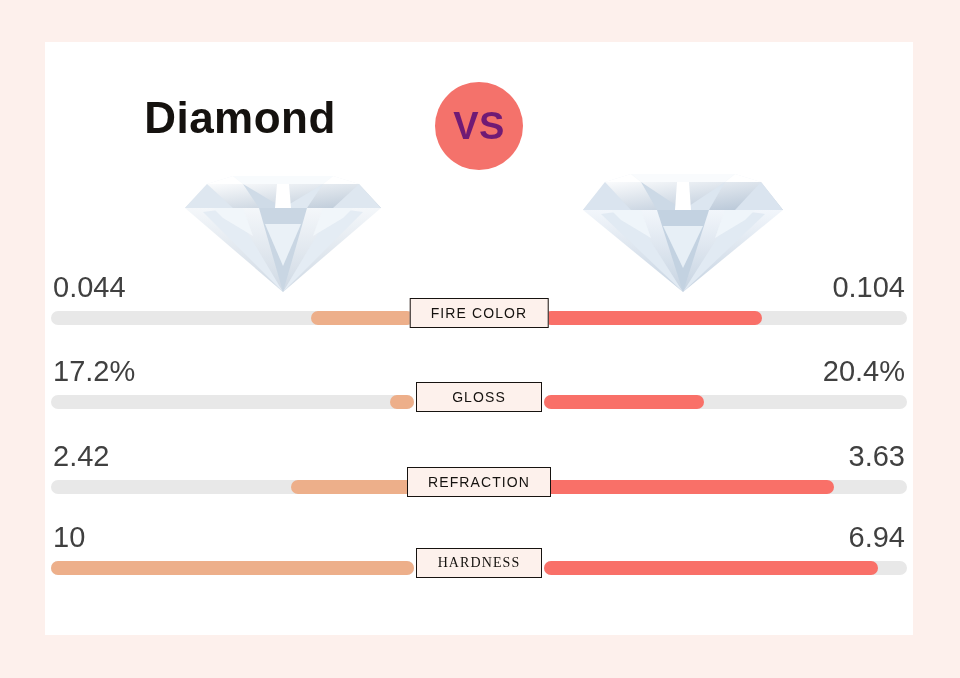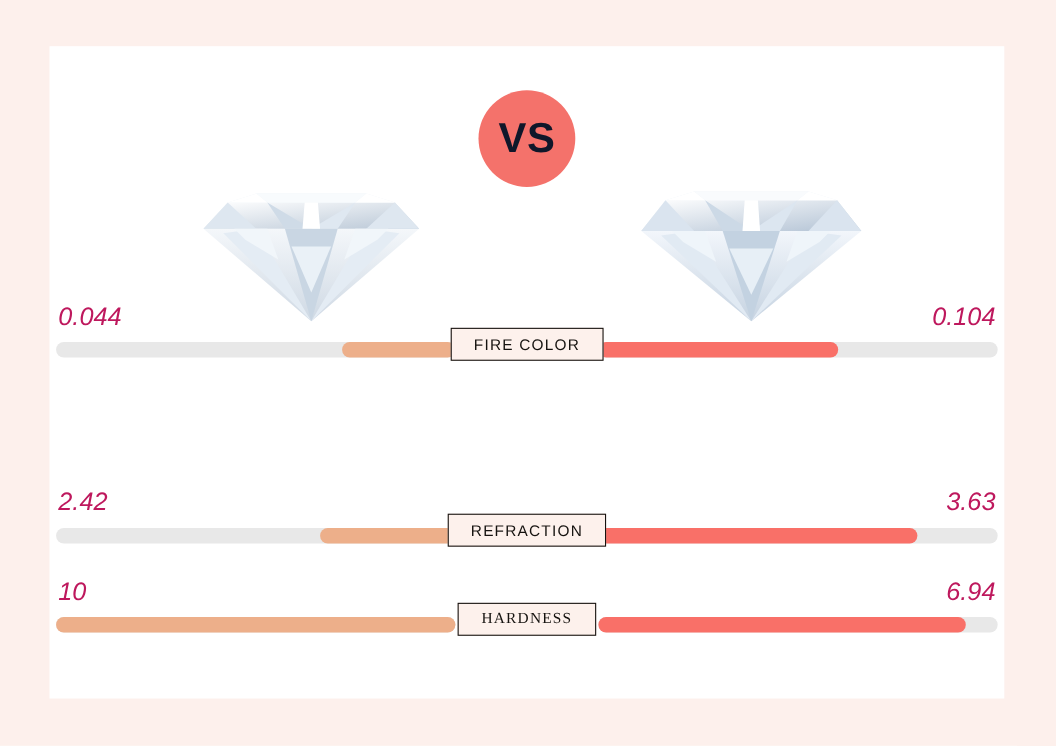--- a/index.html
+++ b/index.html
@@ -57,21 +57,21 @@
     top: 10px;
     width: 88px;
     height: 88px;
     border-radius: 50%;
     background: #f4726b;
     display: flex;
     align-items: center;
     justify-content: center;
   }
   #vs-label {
-    color: #0f172a;
+    color: #701a75;
     font-size: 38px;
     font-weight: bold;
     letter-spacing: 0.5px;
     line-height: 38px;
   }
 
   
   .gem {
     position: absolute;
     top: 124px;
@@ -97,25 +97,24 @@
     height: 84px;
   }
   .row-0 { top: 216px; }
   .row-1 { top: 300px; }
   .row-2 { top: 385px; }
   .row-3 { top: 466px; }
 
   .value {
     position: absolute;
     top: 14px;
-    font-size: 23px;
-    color: #be185d;
+    font-size: 29px;
+    color: #404040;
     line-height: 30px;
     white-space: nowrap;
-    font-style: italic;
   }
   .value-left { left: 8px; text-align: left; }
   .value-right { right: 8px; text-align: right; }
 
   .track {
     position: absolute;
     top: 53px;
     height: 14px;
     border-radius: 7px;
     background: #e8e8e8;
@@ -154,20 +153,21 @@
     white-space: nowrap;
     line-height: 16px;
   }
 </style>
 </head>
 <body style="background: rgb(253, 240, 236);">
 
 <div id="card" style="background: rgb(255, 255, 255);">
 
   <div id="header">
+    <div class="title" id="title-left">Diamond</div>
     <div id="vs-badge" style="background: rgb(244, 114, 107);">
       <span id="vs-label">VS</span>
     </div>
   </div>
 
   <div class="gem" id="gem-left">
     <svg viewBox="0 0 220 128" xmlns="http://www.w3.org/2000/svg">
       <defs>
         <linearGradient id="gl1" x1="0" y1="0" x2="0" y2="1">
           <stop offset="0" stop-color="#f4f7fa"></stop>
@@ -239,20 +239,33 @@
         <div class="fill fill-left" style="width: 28.5%; background: rgb(237, 175, 138);"></div>
       </div>
       <div class="track track-right" style="background: rgb(232, 232, 232);">
         <div class="fill fill-right" style="width: 60%; background: rgb(249, 112, 104);"></div>
       </div>
       <div class="chip" style="background: rgb(253, 241, 236); border-color: rgb(23, 19, 16);">
         <span class="chip-label">FIRE COLOR</span>
       </div>
     </div>
 
+    <div class="row row-1">
+      <div class="value value-left">17.2%</div>
+      <div class="value value-right">20.4%</div>
+      <div class="track track-left" style="background: rgb(232, 232, 232);">
+        <div class="fill fill-left" style="width: 6.5%; background: rgb(237, 175, 138);"></div>
+      </div>
+      <div class="track track-right" style="background: rgb(232, 232, 232);">
+        <div class="fill fill-right" style="width: 44%; background: rgb(249, 112, 104);"></div>
+      </div>
+      <div class="chip" style="background: rgb(253, 241, 236); border-color: rgb(23, 19, 16);">
+        <span class="chip-label">GLOSS</span>
+      </div>
+    </div>
 
     <div class="row row-2">
       <div class="value value-left">2.42</div>
       <div class="value value-right">3.63</div>
       <div class="track track-left" style="background: rgb(232, 232, 232);">
         <div class="fill fill-left" style="width: 34%; background: rgb(237, 175, 138);"></div>
       </div>
       <div class="track track-right" style="background: rgb(232, 232, 232);">
         <div class="fill fill-right" style="width: 80%; background: rgb(249, 112, 104);"></div>
       </div>

